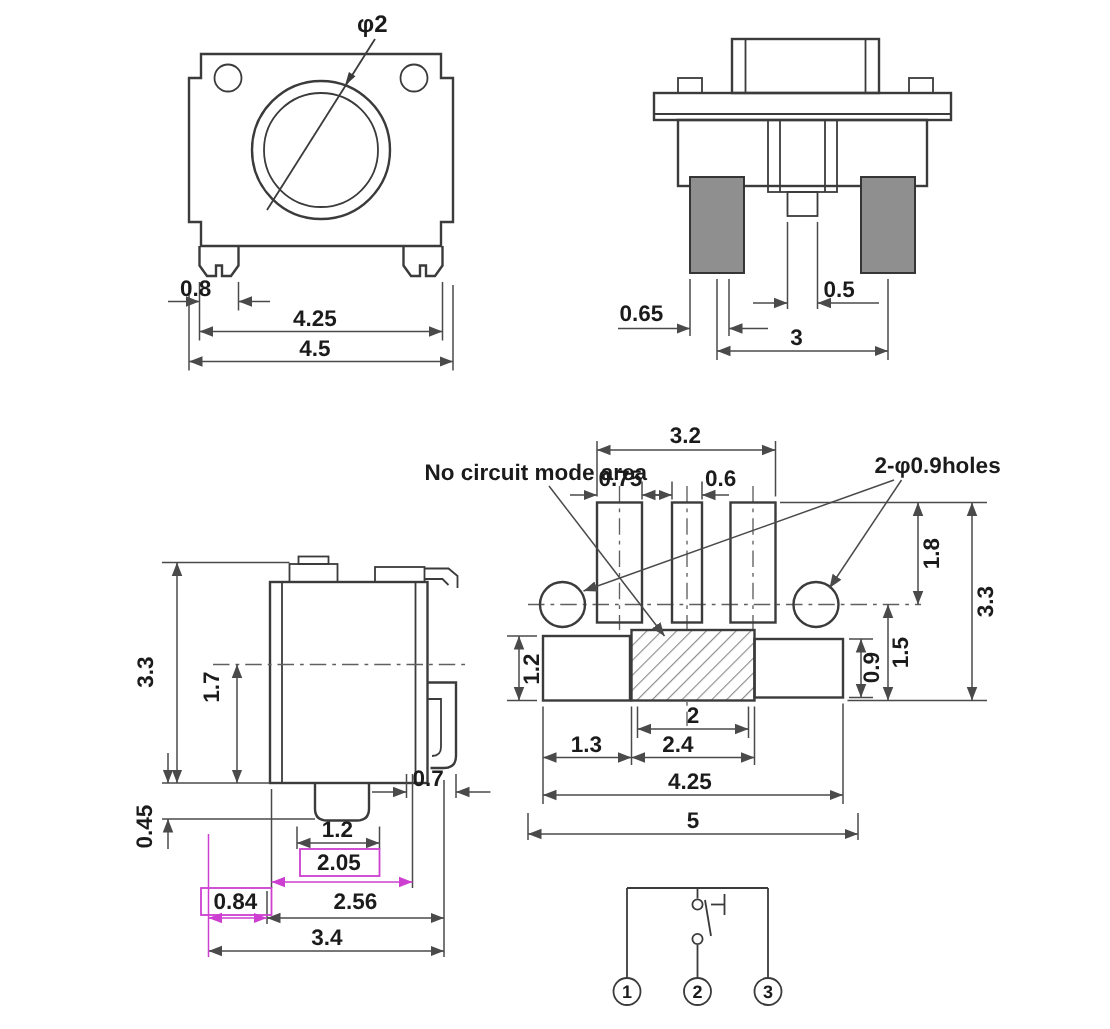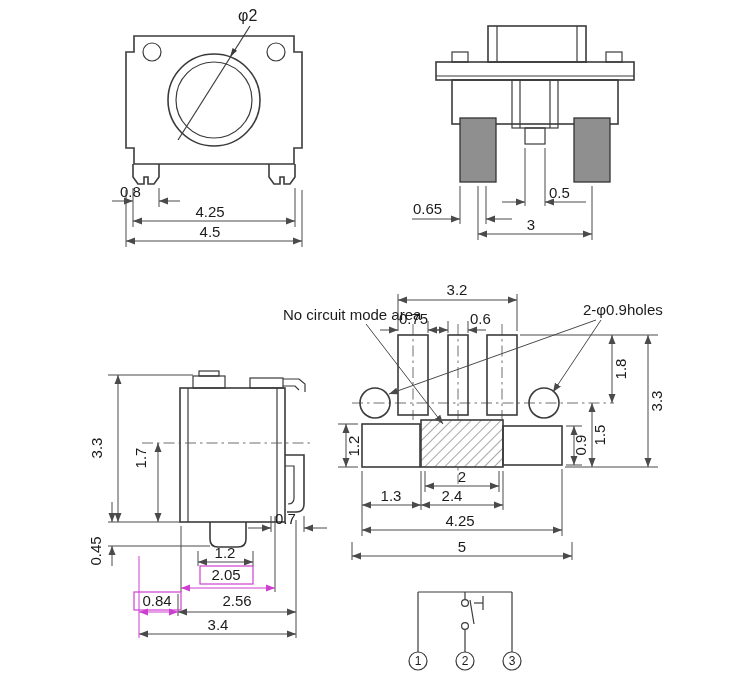--- a/index.html
+++ b/index.html
@@ -1,16 +1,16 @@
 <!DOCTYPE html>
 <html><head>
 <meta charset="utf-8">
 <style>
   html,body{margin:0;padding:0;background:#ffffff;}
-  .page{position:relative;width:740px;height:686px;background:#ffffff;overflow:hidden;}
+  .page{position:relative;width:740px;height:686px;background:#ffffff;overflow:hidden;font-weight:bold;}
   svg{display:block;}
   text{font-family:"Liberation Sans",sans-serif;fill:#1b1b1b;}
   .t15{font-size:15px;}
   .t16{font-size:16px;}
   .t12{font-size:12px;}
   .o{stroke:#3b3b3b;stroke-width:1.6;fill:none;stroke-linejoin:miter;}
   .o2{stroke:#3b3b3b;stroke-width:1.2;fill:none;}
   .d{stroke:#4a4a4a;stroke-width:1;fill:none;}
   .cl{stroke:#5f5f5f;stroke-width:0.9;fill:none;stroke-dasharray:11 4 2.5 4;}
   .mg{stroke:#cd3fd0;}

